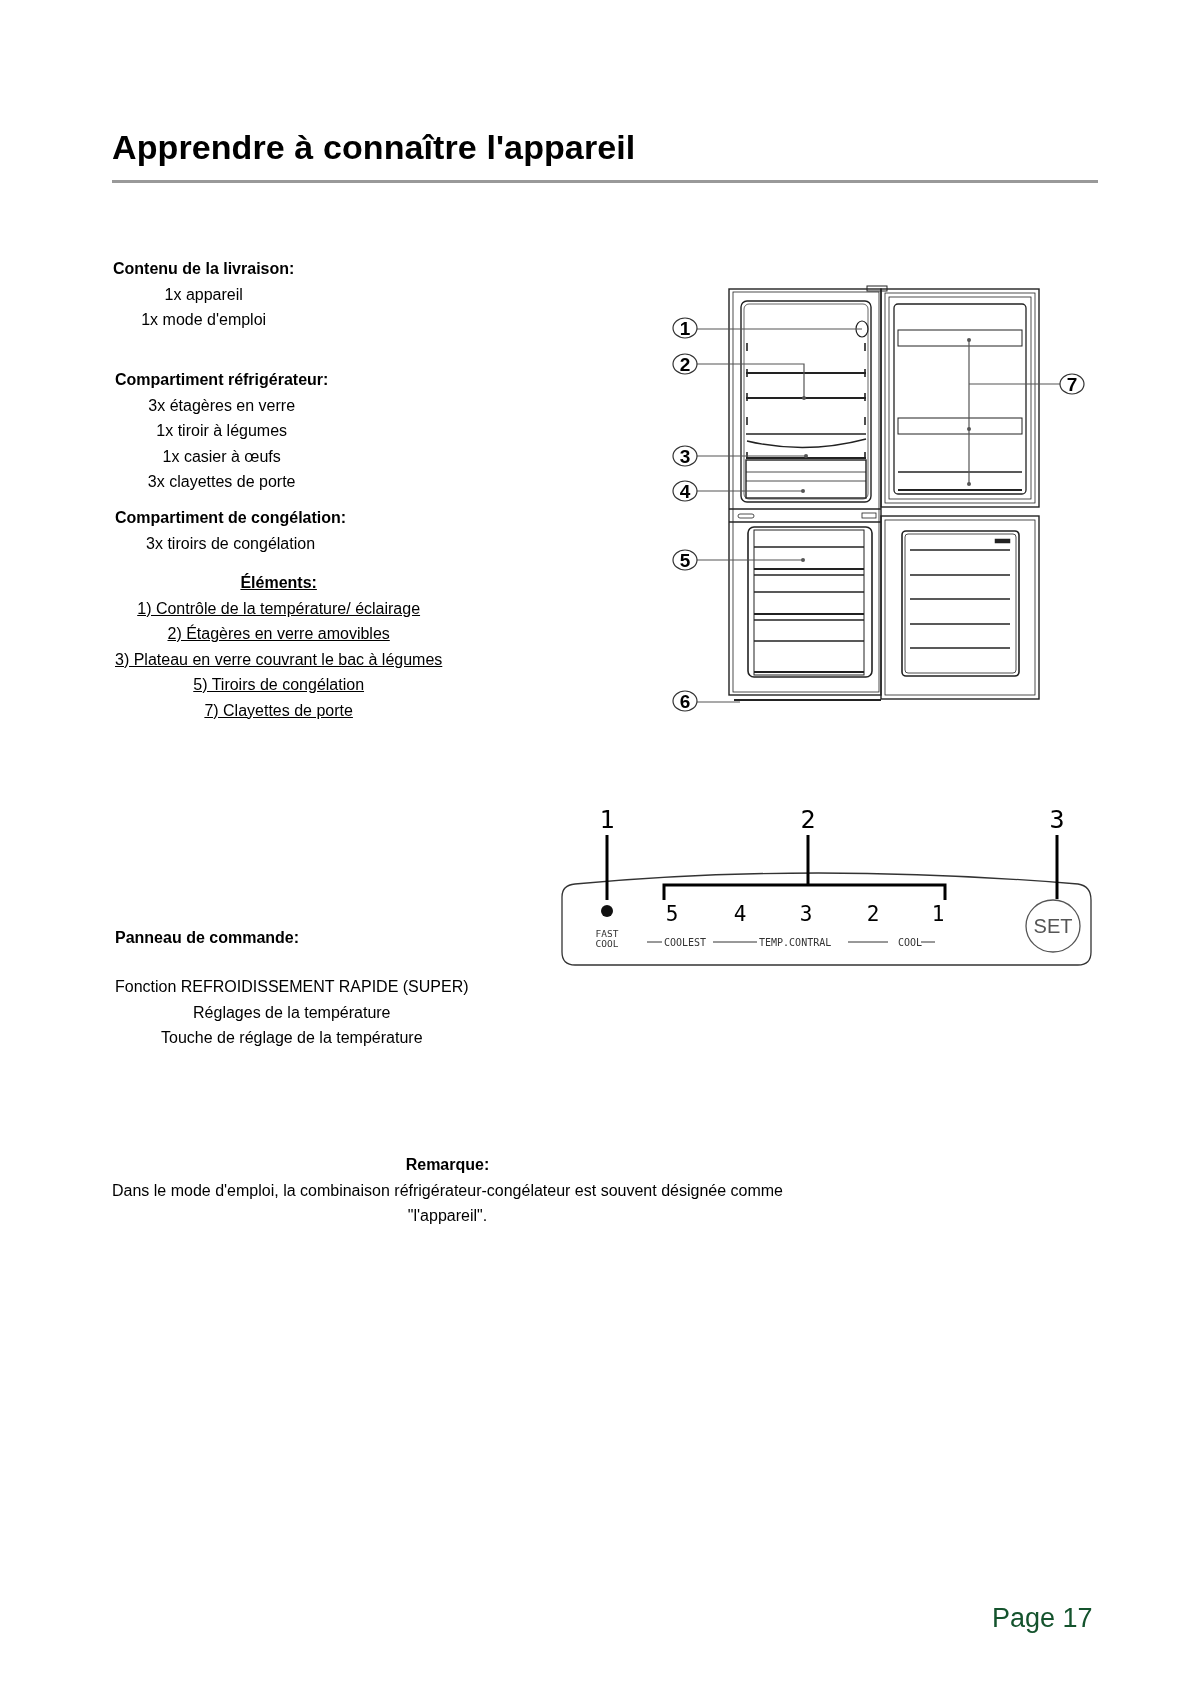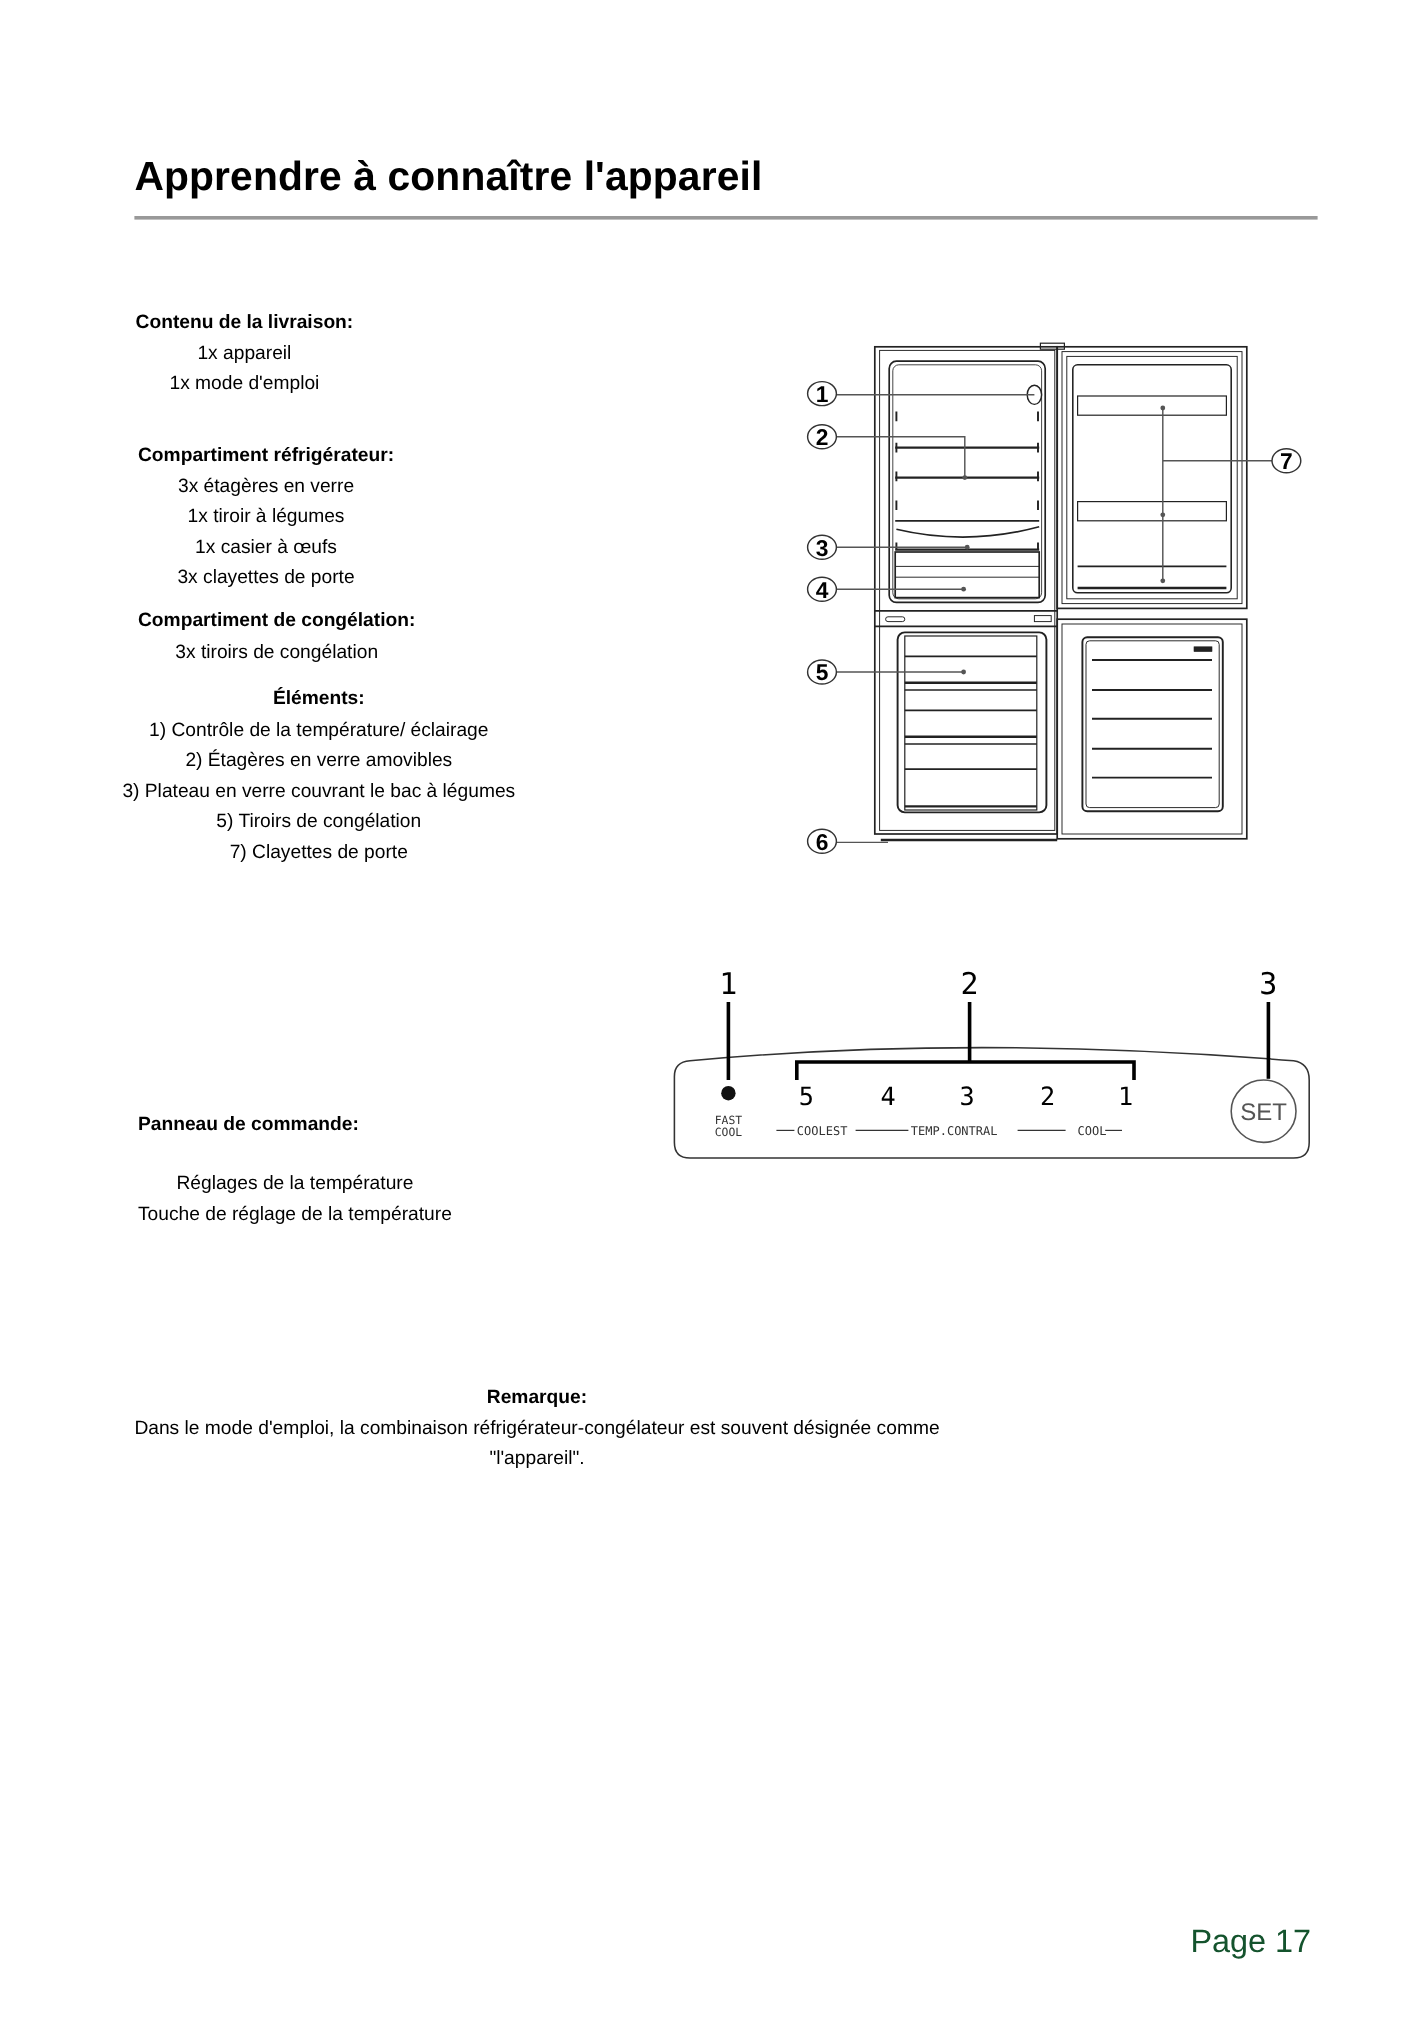--- a/index.html
+++ b/index.html
@@ -33,21 +33,21 @@
   <div>1x tiroir à légumes</div>
   <div>1x casier à œufs</div>
   <div>3x clayettes de porte</div>
 </div>
 
 <div class="abs block" style="top:505px; left:115px;">
   <div class="h">Compartiment de congélation:</div>
   <div>3x tiroirs de congélation</div>
 </div>
 
-<div class="abs block" style="top:570px; left:102px;">
+<div class="abs block" style="top:570px; left:115px;text-decoration:underline;">
   <div class="h">Éléments:</div>
   <div>1) Contrôle de la température/ éclairage</div>
   <div>2) Étagères en verre amovibles</div>
   <div>3) Plateau en verre couvrant le bac à légumes</div>
   <div>5) Tiroirs de congélation</div>
   <div>7) Clayettes de porte</div>
 </div>
 
 <svg class="abs" style="left:0; top:0;" width="1190" height="760" viewBox="0 0 1190 760">
   <g fill="none" stroke="#222" stroke-width="1.4">
@@ -207,20 +207,21 @@
   <g>
     <ellipse cx="1053" cy="926" rx="27" ry="26" fill="#fff" stroke="#555" stroke-width="1.3"></ellipse>
     <text x="1053" y="933" font-size="20" text-anchor="middle" fill="#555">SET</text>
   </g>
 </svg>
 
 <div class="abs block" style="top:925px; left:115px;">
   <div class="h">Panneau de commande:</div>
 </div>
 <div class="abs block" style="top:974px; left:115px;">
+  <div>Fonction REFROIDISSEMENT RAPIDE (SUPER)</div>
   <div>Réglages de la température</div>
   <div>Touche de réglage de la température</div>
 </div>
 
 <div class="abs block" style="top:1152px; left:112px;">
   <div class="h">Remarque:</div>
   <div>Dans le mode d'emploi, la combinaison réfrigérateur-congélateur est souvent désignée comme</div>
   <div>"l'appareil".</div>
 </div>
 

